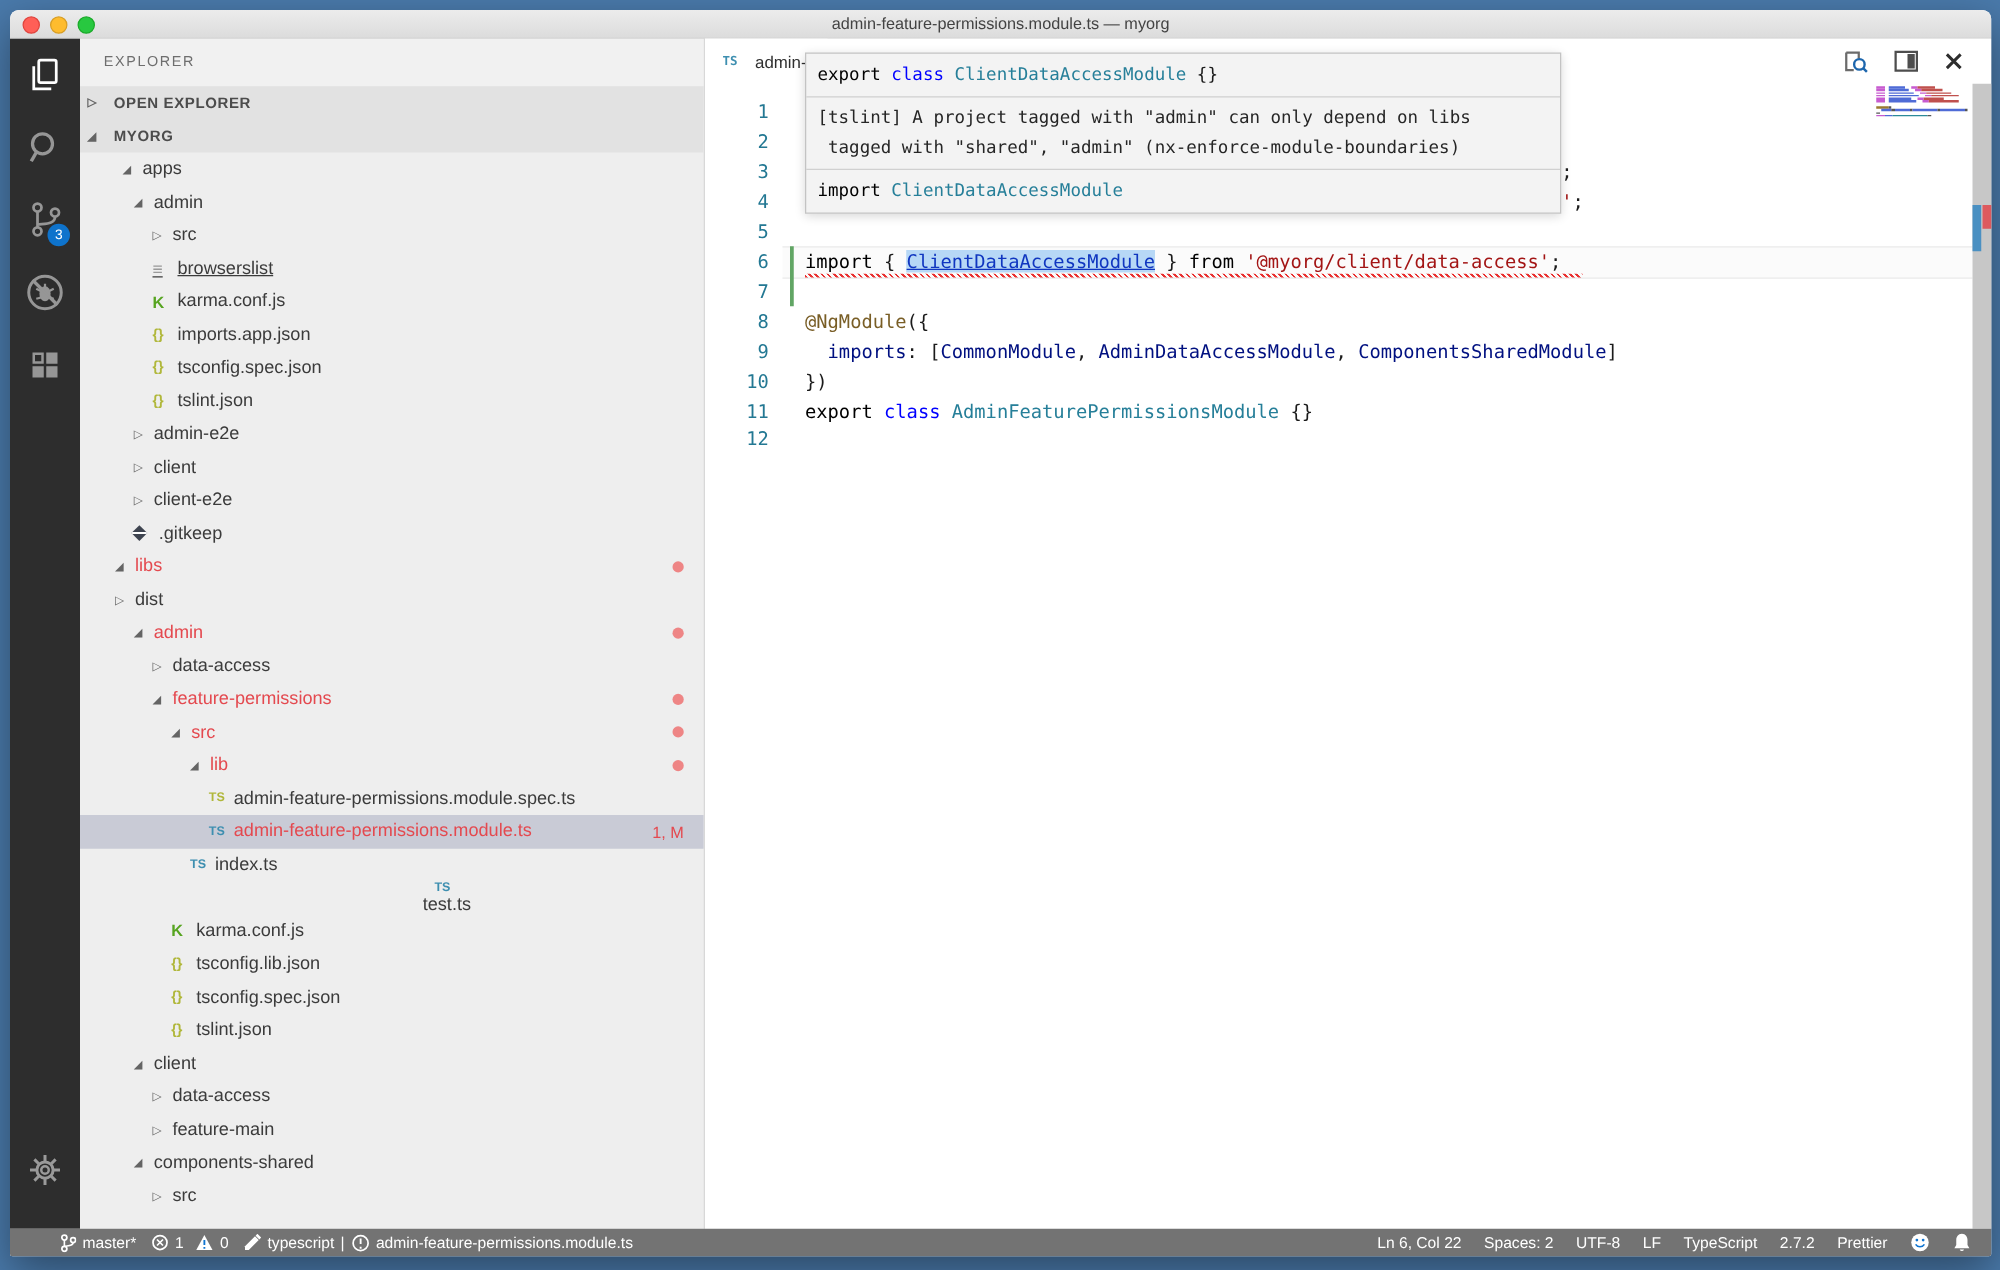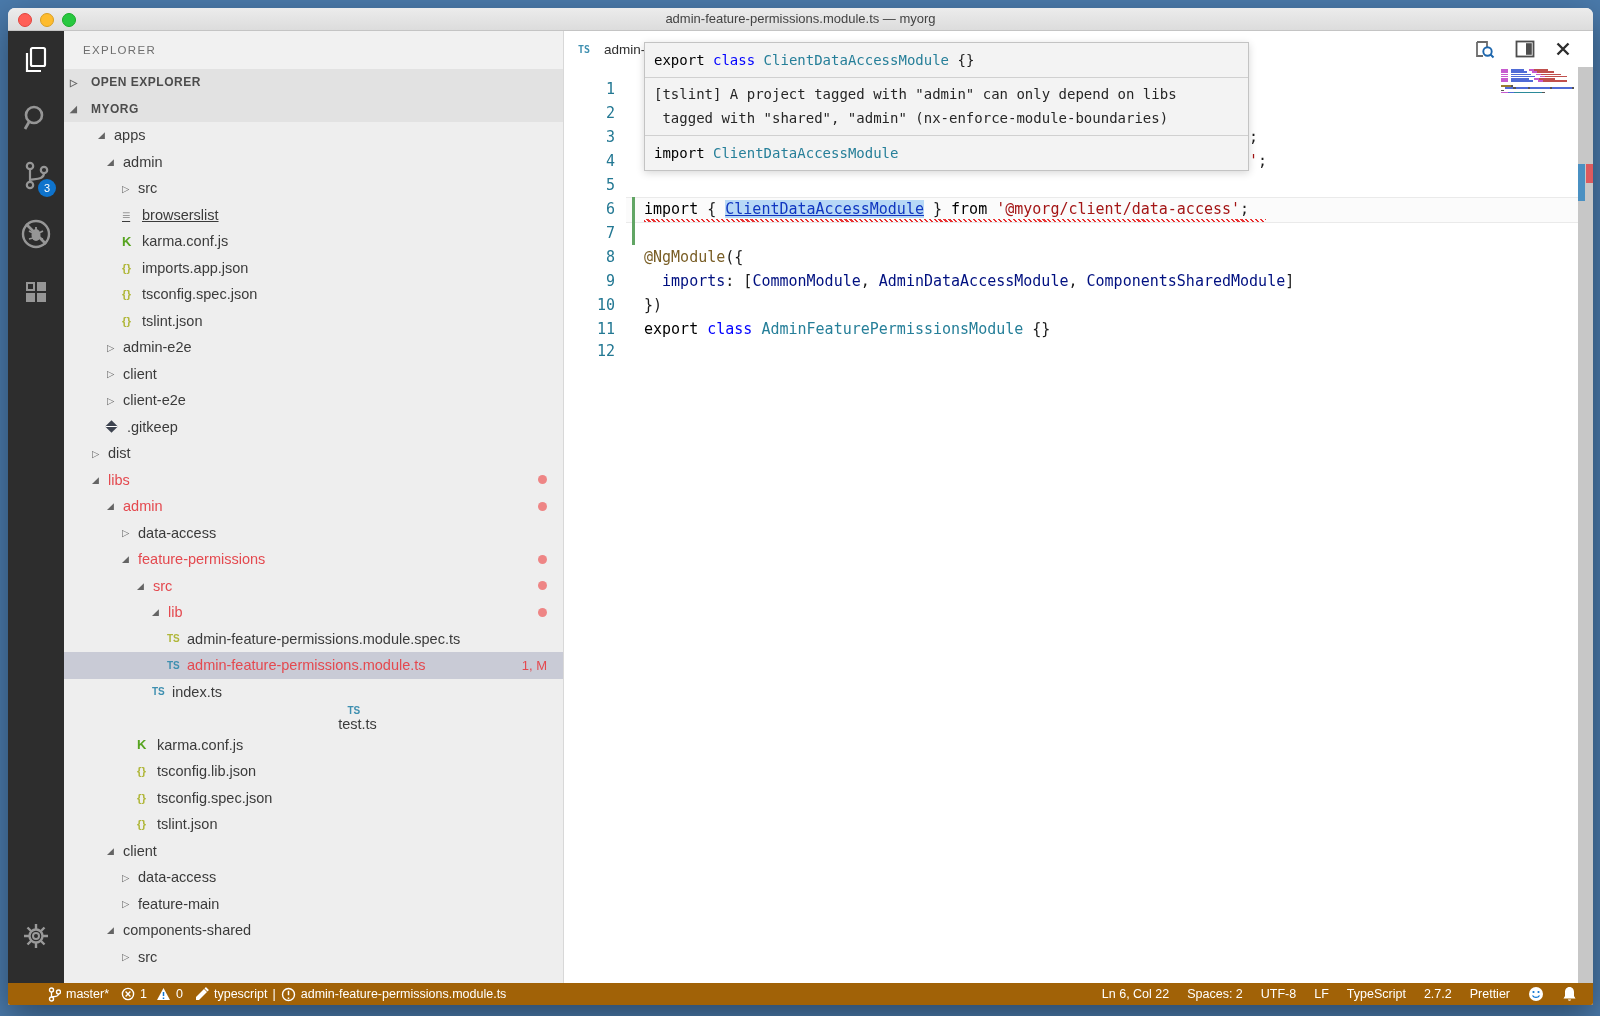--- a/index.html
+++ b/index.html
@@ -74,21 +74,21 @@
   
   .mm{position:absolute;left:937px;top:38px;width:72px;}
   .mm-row{height:1.6px;margin-bottom:.7px;display:flex;}
   .mm-seg{height:1.6px;flex:none;}
   .mm-m{background:#c75bd0}.mm-b{background:#4f6bd6}.mm-r{background:#c0504d}
   .mm-d{background:#555}.mm-t{background:#2b8a99}.mm-y{background:#9a7b2f}.mm-0{background:transparent}
   .ruler{position:absolute;left:1014px;top:36px;width:16px;bottom:0;background:#c7c7c7;}
   .rl-blue{position:absolute;left:0;top:97px;width:7px;height:37px;background:#4a90c2;}
   .rl-red{position:absolute;left:8px;top:97px;width:8px;height:19px;background:#dd5a5e;}
   
-  .statusbar{position:absolute;left:0;bottom:0;right:0;height:22px;background:#a16207;color:#fff;
+  .statusbar{position:absolute;left:0;bottom:0;right:0;height:22px;background:#737373;color:#fff;
              display:flex;align-items:center;justify-content:space-between;font-size:12.5px;}
   .sb-left,.sb-right{display:flex;align-items:center;height:22px;}
   .sb-left{padding-left:40px;gap:12px;}
   .sb-right{padding-right:16px;gap:18px;}
   .sb-item{display:flex;align-items:center;gap:5px;white-space:nowrap;}
   .sb-item svg{flex:none;}
 </style>
 </head>
 <body>
 
@@ -210,28 +210,28 @@
           <div class="row" style="padding-left: 43px;">
             <span class="tw tw-col"></span>
             <span>client-e2e</span>
           </div>
           <div class="row" style="padding-left: 43px;">
             <span class="fi fi-git">
               <i></i>
             </span>
             <span>.gitkeep</span>
           </div>
-          <div class="row" style="padding-left: 28px;">
-            <span class="tw tw-col"></span>
-            <span>dist</span>
-          </div>
           <div class="row err" style="padding-left: 28px;">
             <span class="tw tw-exp"></span>
             <span>libs</span>
             <span class="dot"></span>
+          </div>
+          <div class="row" style="padding-left: 28px;">
+            <span class="tw tw-col"></span>
+            <span>dist</span>
           </div>
           <div class="row err" style="padding-left: 43px;">
             <span class="tw tw-exp"></span>
             <span>admin</span>
             <span class="dot"></span>
           </div>
           <div class="row" style="padding-left: 58px;">
             <span class="tw tw-col"></span>
             <span>data-access</span>
           </div>

